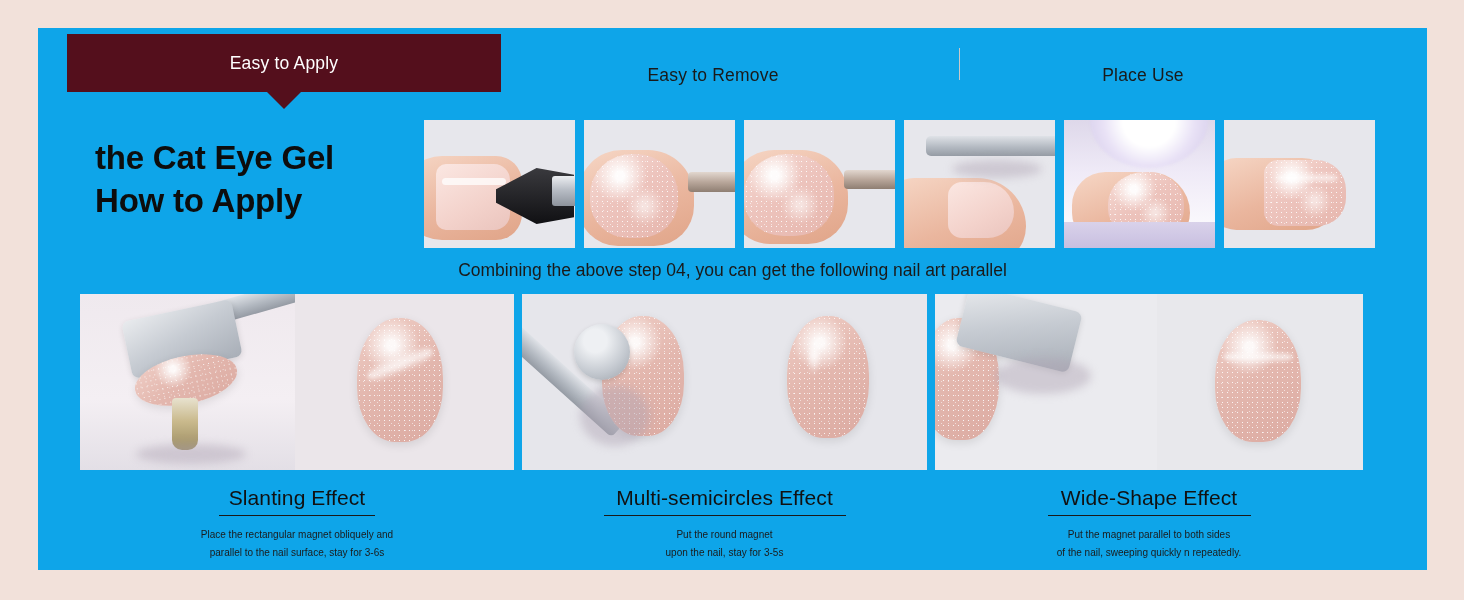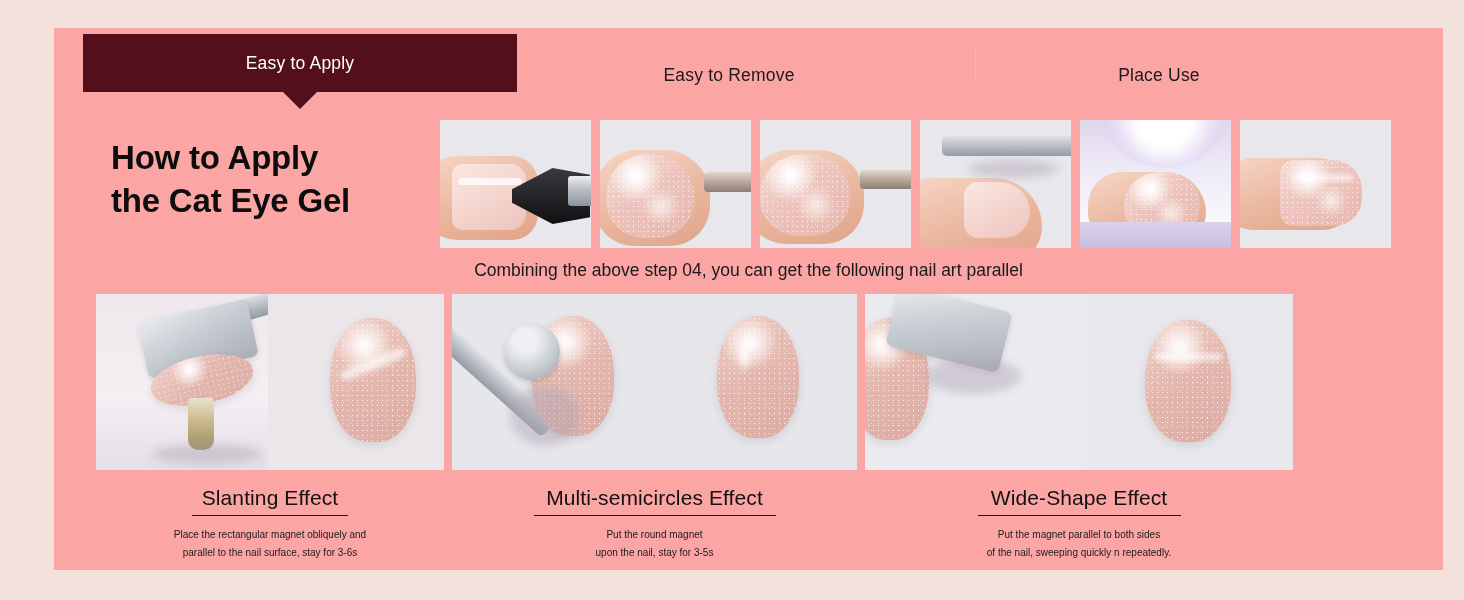--- a/index.html
+++ b/index.html
@@ -6,22 +6,21 @@
   body{
     width:1464px;height:600px;
     background:#f2e1da;
     font-family:"Liberation Sans", sans-serif;
     overflow:hidden;
   }
   .page{position:relative;width:1464px;height:600px;}
 
   .card{
     position:absolute;left:38px;top:28px;width:1389px;height:542px;
-    background:#fca5a5;
-    margin-left:16px;
+    background:#0ea5e9;
   }
 
   
   .tabbar{position:absolute;left:0;top:0;width:1389px;height:80px;}
   .tab{
     position:absolute;top:18px;
     display:flex;align-items:center;justify-content:center;
     font-size:17.5px;letter-spacing:.2px;color:#1a1a1a;
     font-family:"Liberation Sans", sans-serif;
   }
@@ -103,21 +102,21 @@
   .g-title{
     text-align:center;font-size:21px;color:#111;margin-top:16px;letter-spacing:.1px;
   }
   .g-rule{height:1px;background:#1a1a1a;margin:5px auto 0 auto;}
   .g-desc{
     text-align:center;font-size:10px;line-height:18px;color:#1b1b1b;margin-top:10px;
     white-space:pre-line;
   }
 
   
-  .group.g1{width:348px;}
+  .group.g1{width:434px;}
   .group.g1 .gimg.a{width:215px;}
   .group.g1 .gimg.b{width:219px;}
   .group.g1 .g-rule{width:156px;}
 
   .group.g2{width:405px;}
   .group.g2 .gimg.a{width:215px;}
   .group.g2 .gimg.b{width:215px;}
   .group.g2 .g-rule{width:242px;}
 
   .group.g3{width:428px;}
@@ -184,22 +183,22 @@
       <div class="tab t2">
         <span>Easy to Remove</span>
       </div>
       <div class="tab-divider"></div>
       <div class="tab t3">
         <span>Place Use</span>
       </div>
     </div>
 
     <div class="headline">
+      <div>the Cat Eye Gel</div>
       <div>How to Apply</div>
-      <div>the Cat Eye Gel</div>
     </div>
 
     <div class="thumbrow">
 
       <div class="thumb">
         <div class="ph">
           <div class="skin" style="left:-22px;top:36px;width:120px;height:84px;border-radius:40px 26px 26px 40px;"></div>
           <div class="nailplate" style="left:12px;top:44px;width:74px;height:66px;border-radius:10px 16px 16px 10px;"></div>
           <div class="brush" style="left:72px;top:48px;width:78px;height:56px;"></div>
           <div class="metalrod" style="left:128px;top:56px;width:40px;height:30px;"></div>

